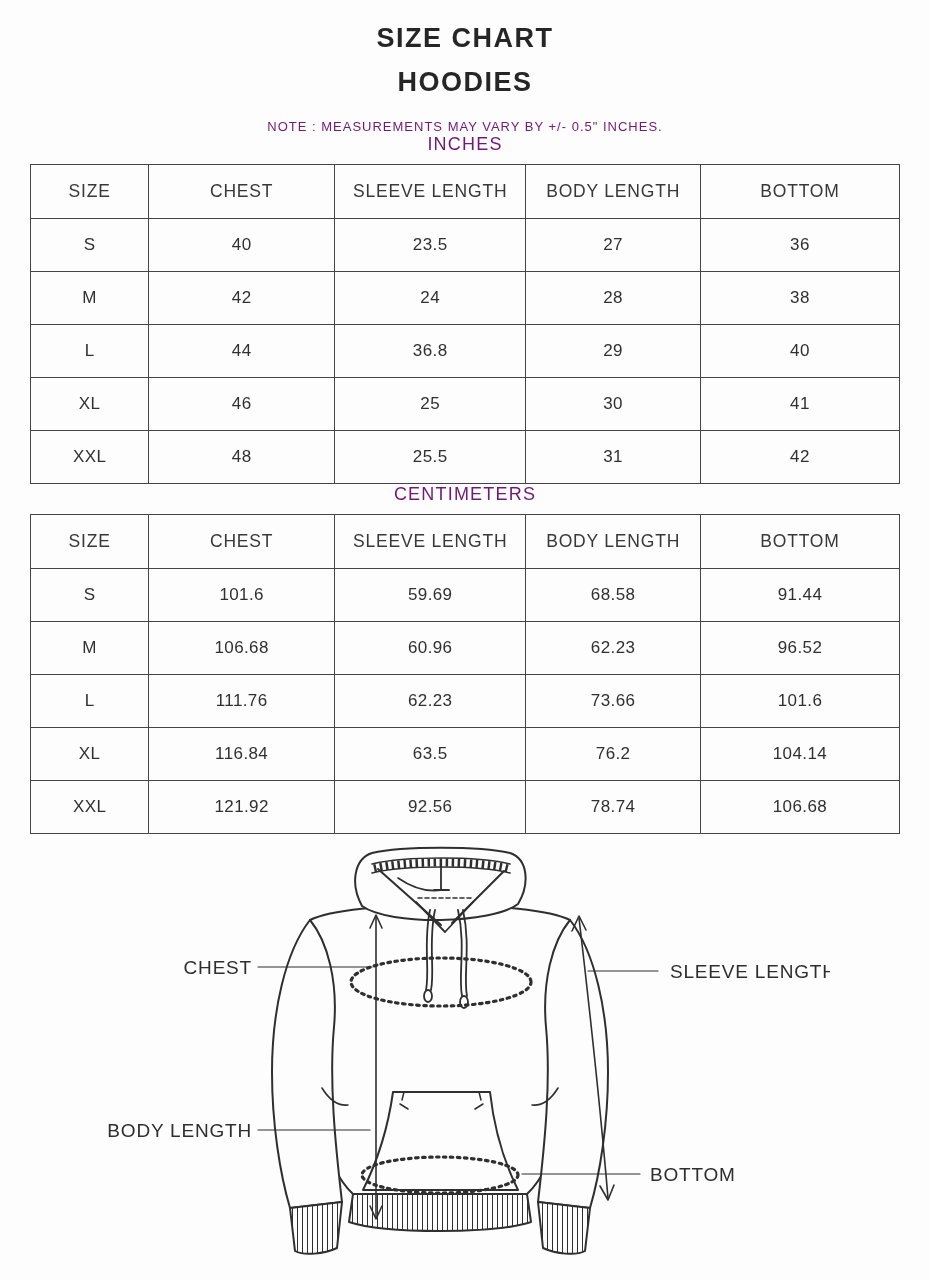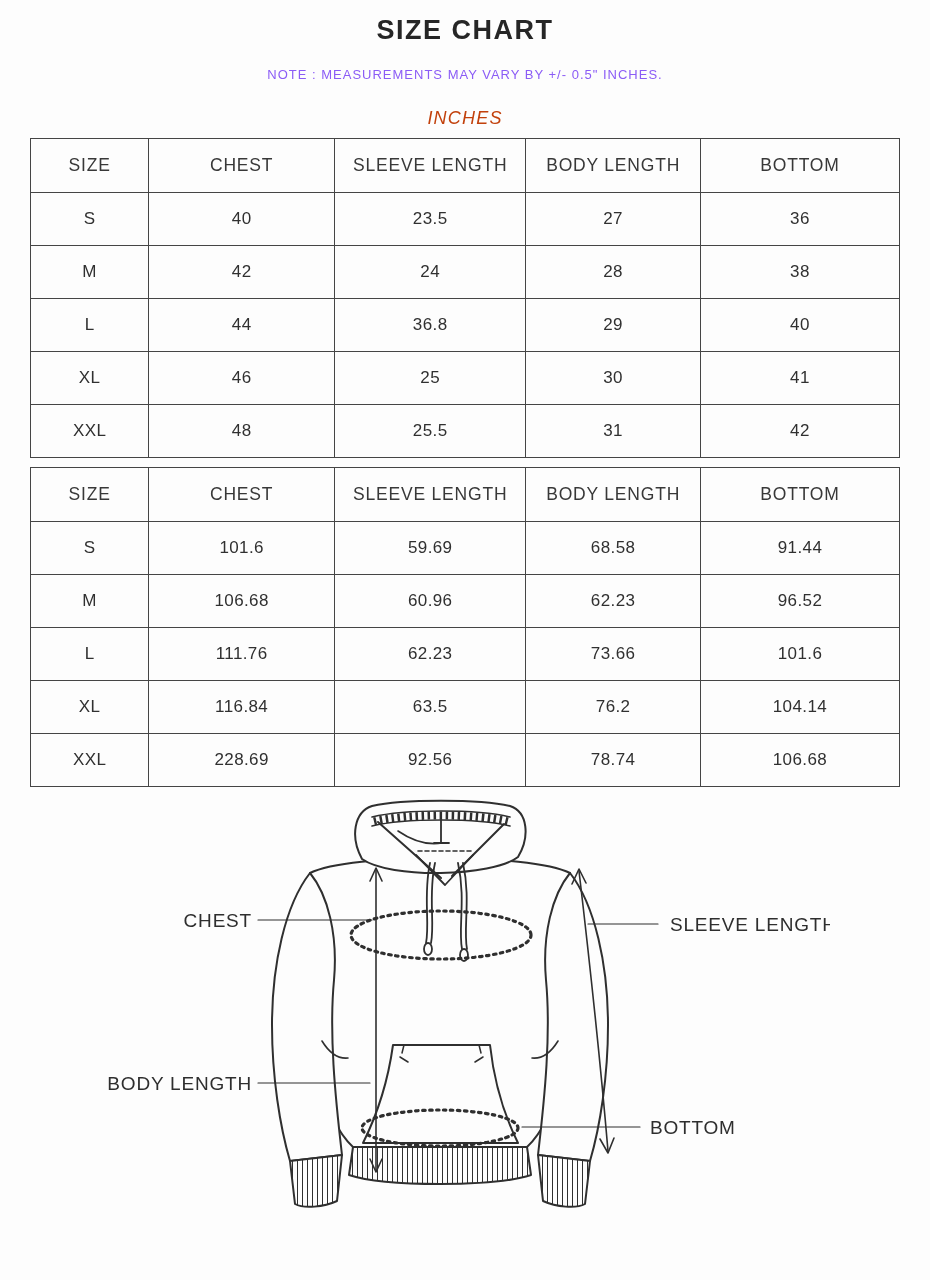--- a/index.html
+++ b/index.html
@@ -10,31 +10,31 @@
     font-family: "Liberation Sans", sans-serif;
     color: #2d2d2d;
     overflow: hidden;
   }
   .page { width: 930px; height: 1280px; position: relative; }
 
   .title {
     text-align: center; font-size: 27px; font-weight: 700;
     letter-spacing: 1.5px; color: #262626; margin: 0;
   }
-  .title-1 { padding-top: 15px; }
+  .title-1 { padding-top: 23px; }
   .title-2 { margin-top: 13px; }
 
   .note {
     text-align: center; font-size: 13px; letter-spacing: 1px;
-    color: #8b5cf6; margin-top: 21px;
+    color: #701a75; margin-top: 21px;
   }
 
   .unit-heading {
     text-align: center; font-size: 18px; letter-spacing: 1.2px;
-    color: #c2410c; font-weight: 400; margin-top: 26px; font-style: italic;
+    color: #701a75; font-weight: 400; 
   }
 
   table.size-table {
     width: 870px; margin: 9px auto 0 30px;
     border-collapse: collapse; table-layout: fixed;
   }
   table.size-table th, table.size-table td {
     border: 1.6px solid #454545;
     height: 46px; text-align: center; vertical-align: middle;
     font-weight: 400; color: #303030;
@@ -54,20 +54,21 @@
     font-family: "Liberation Sans", sans-serif;
     font-size: 19px; letter-spacing: 0.8px; fill: #2e2e2e;
   }
 </style>
 </head>
 <body>
 
 <div class="page">
 
   <h1 class="title title-1">SIZE CHART</h1>
+  <h1 class="title title-2">HOODIES</h1>
   <div class="note">NOTE : MEASUREMENTS MAY VARY BY +/- 0.5" INCHES.</div>
 
   <div class="unit-heading">INCHES</div>
   <table class="size-table">
     <colgroup>
       <col class="col-size">
         <col class="col-chest">
         <col class="col-sleeve">
         <col class="col-body">
         <col class="col-bottom">
@@ -113,20 +114,21 @@
         <tr>
           <td>XXL</td>
           <td>48</td>
           <td>25.5</td>
           <td>31</td>
           <td>42</td>
         </tr>
       </tbody>
   </table>
 
+  <div class="unit-heading">CENTIMETERS</div>
   <table class="size-table">
     <colgroup>
       <col class="col-size">
         <col class="col-chest">
         <col class="col-sleeve">
         <col class="col-body">
         <col class="col-bottom">
     </colgroup>
     <thead>
       <tr>
@@ -161,21 +163,21 @@
         </tr>
         <tr>
           <td>XL</td>
           <td>116.84</td>
           <td>63.5</td>
           <td>76.2</td>
           <td>104.14</td>
         </tr>
         <tr>
           <td>XXL</td>
-          <td>228.69</td>
+          <td>121.92</td>
           <td>92.56</td>
           <td>78.74</td>
           <td>106.68</td>
         </tr>
       </tbody>
   </table>
 
   <div class="diagram-wrap">
     <svg width="730" height="460" viewBox="0 0 730 460">
       <defs>

